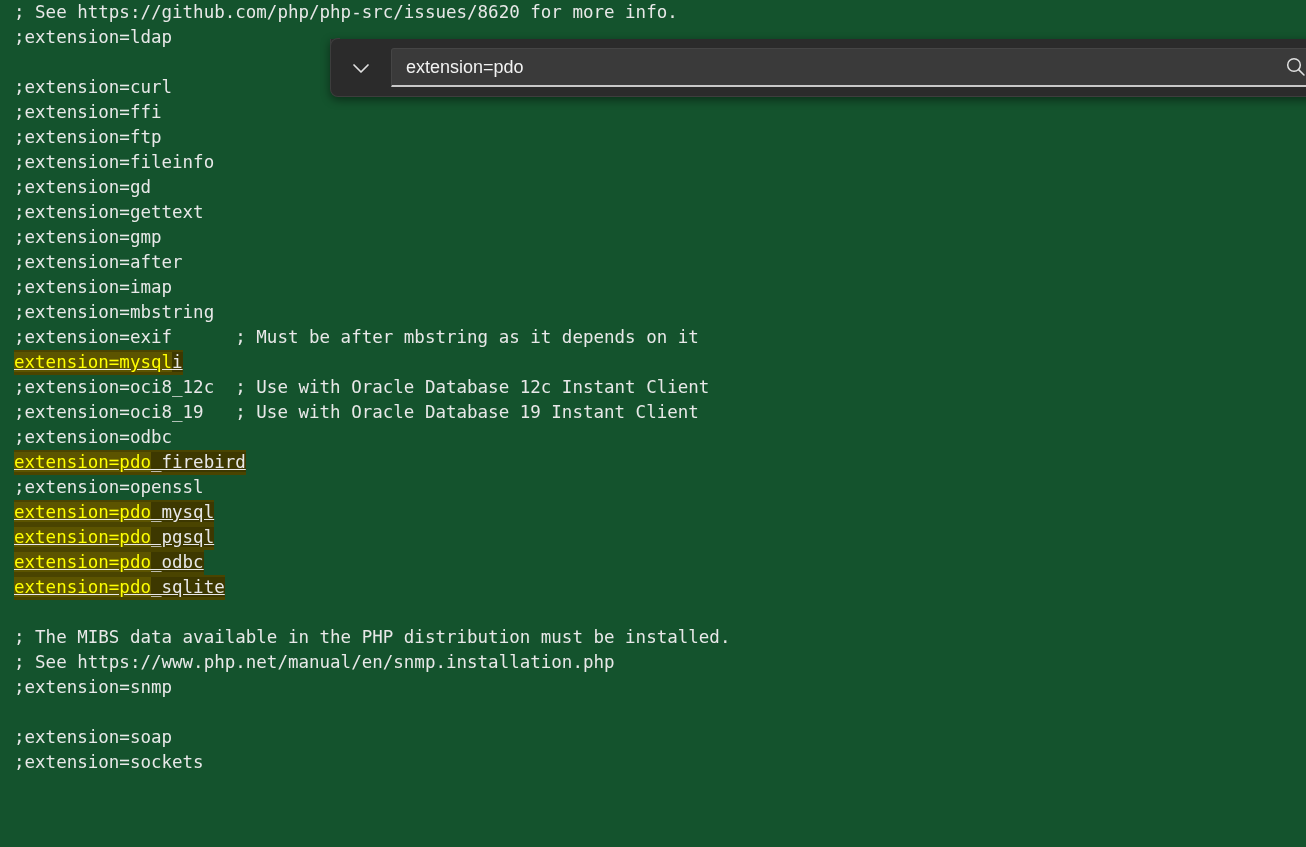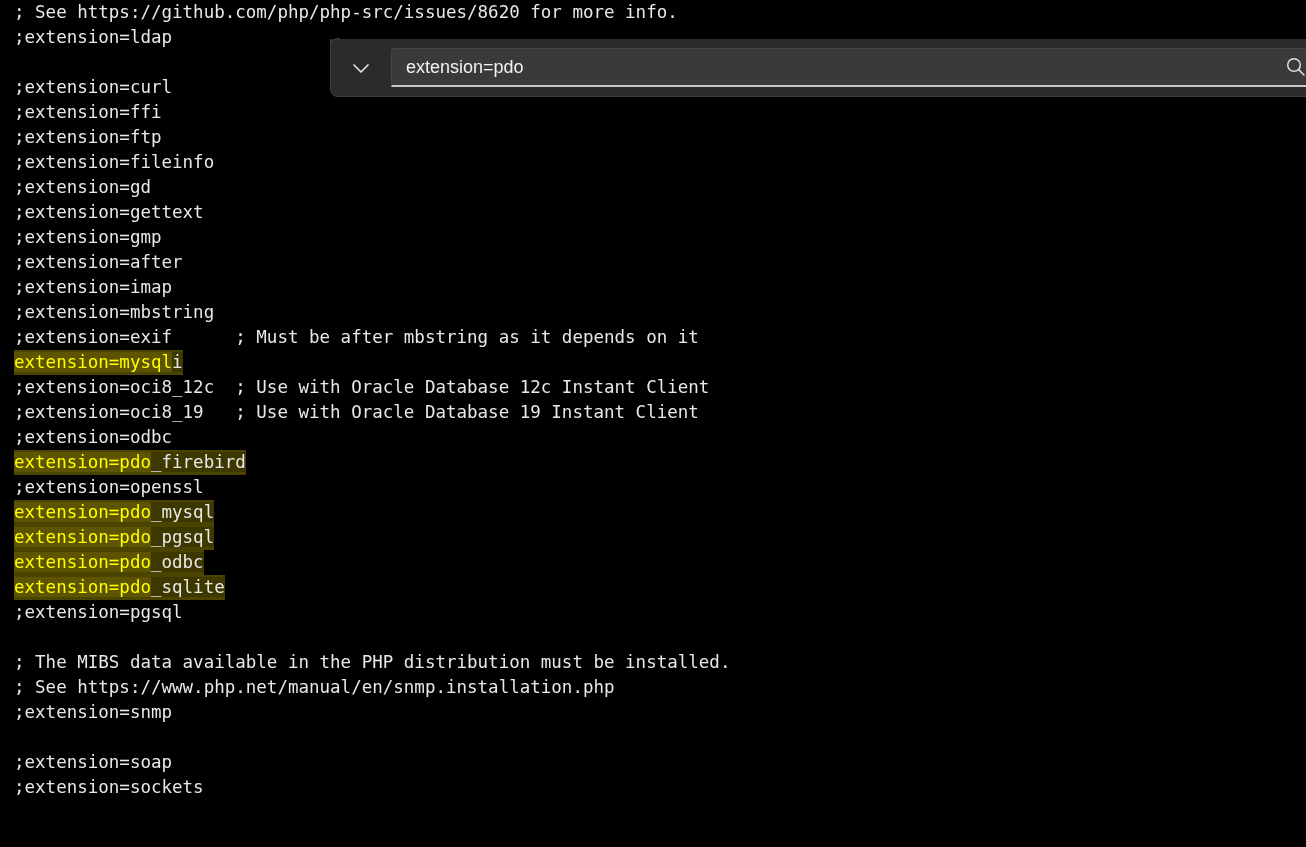--- a/index.html
+++ b/index.html
@@ -15,21 +15,21 @@
     font-family: "DejaVu Sans Mono", monospace;
   }
 
   
   #editor {
     position: absolute;
     left: 0;
     top: 0;
     width: 1306px;
     height: 847px;
-    background: #000000;
+    background: #14532d;
     padding: 0;
     box-sizing: border-box;
     overflow: hidden;
   }
 
   .code-line {
     position: relative;
     height: 25px;
     line-height: 25px;
     font-family: "DejaVu Sans Mono", monospace;
@@ -45,20 +45,21 @@
     color: transparent;
   }
 
   
   .code-line.hit > .hit-bg {
     background: #4a4400;
   }
   .hit-bg {
     display: inline-block;
     padding: 0;
+    text-decoration: underline;
   }
   .match {
     color: #ffff00;
     background: #5c5400;
   }
   .rest {
     color: #e8e8e8;
     background: #3d3800;
   }
 
@@ -169,21 +170,20 @@
     <div class="code-line hit"><span class="hit-bg"><span class="match">extension=mysql</span><span class="rest">i</span></span></div>
     <div class="code-line"><span>;extension=oci8_12c  ; Use with Oracle Database 12c Instant Client</span></div>
     <div class="code-line"><span>;extension=oci8_19   ; Use with Oracle Database 19 Instant Client</span></div>
     <div class="code-line"><span>;extension=odbc</span></div>
     <div class="code-line hit"><span class="hit-bg"><span class="match">extension=pdo</span><span class="rest">_firebird</span></span></div>
     <div class="code-line"><span>;extension=openssl</span></div>
     <div class="code-line hit"><span class="hit-bg"><span class="match">extension=pdo</span><span class="rest">_mysql</span></span></div>
     <div class="code-line hit"><span class="hit-bg"><span class="match">extension=pdo</span><span class="rest">_pgsql</span></span></div>
     <div class="code-line hit"><span class="hit-bg"><span class="match">extension=pdo</span><span class="rest">_odbc</span></span></div>
     <div class="code-line hit"><span class="hit-bg"><span class="match">extension=pdo</span><span class="rest">_sqlite</span></span></div>
-    <div class="code-line"><span>;extension=pgsql</span></div>
     <div class="code-line blank"><span> </span></div>
     <div class="code-line"><span>; The MIBS data available in the PHP distribution must be installed.</span></div>
     <div class="code-line"><span>; See https://www.php.net/manual/en/snmp.installation.php</span></div>
     <div class="code-line"><span>;extension=snmp</span></div>
     <div class="code-line blank"><span> </span></div>
     <div class="code-line"><span>;extension=soap</span></div>
     <div class="code-line"><span>;extension=sockets</span></div>
   </div>
 
 <div id="search-widget">

